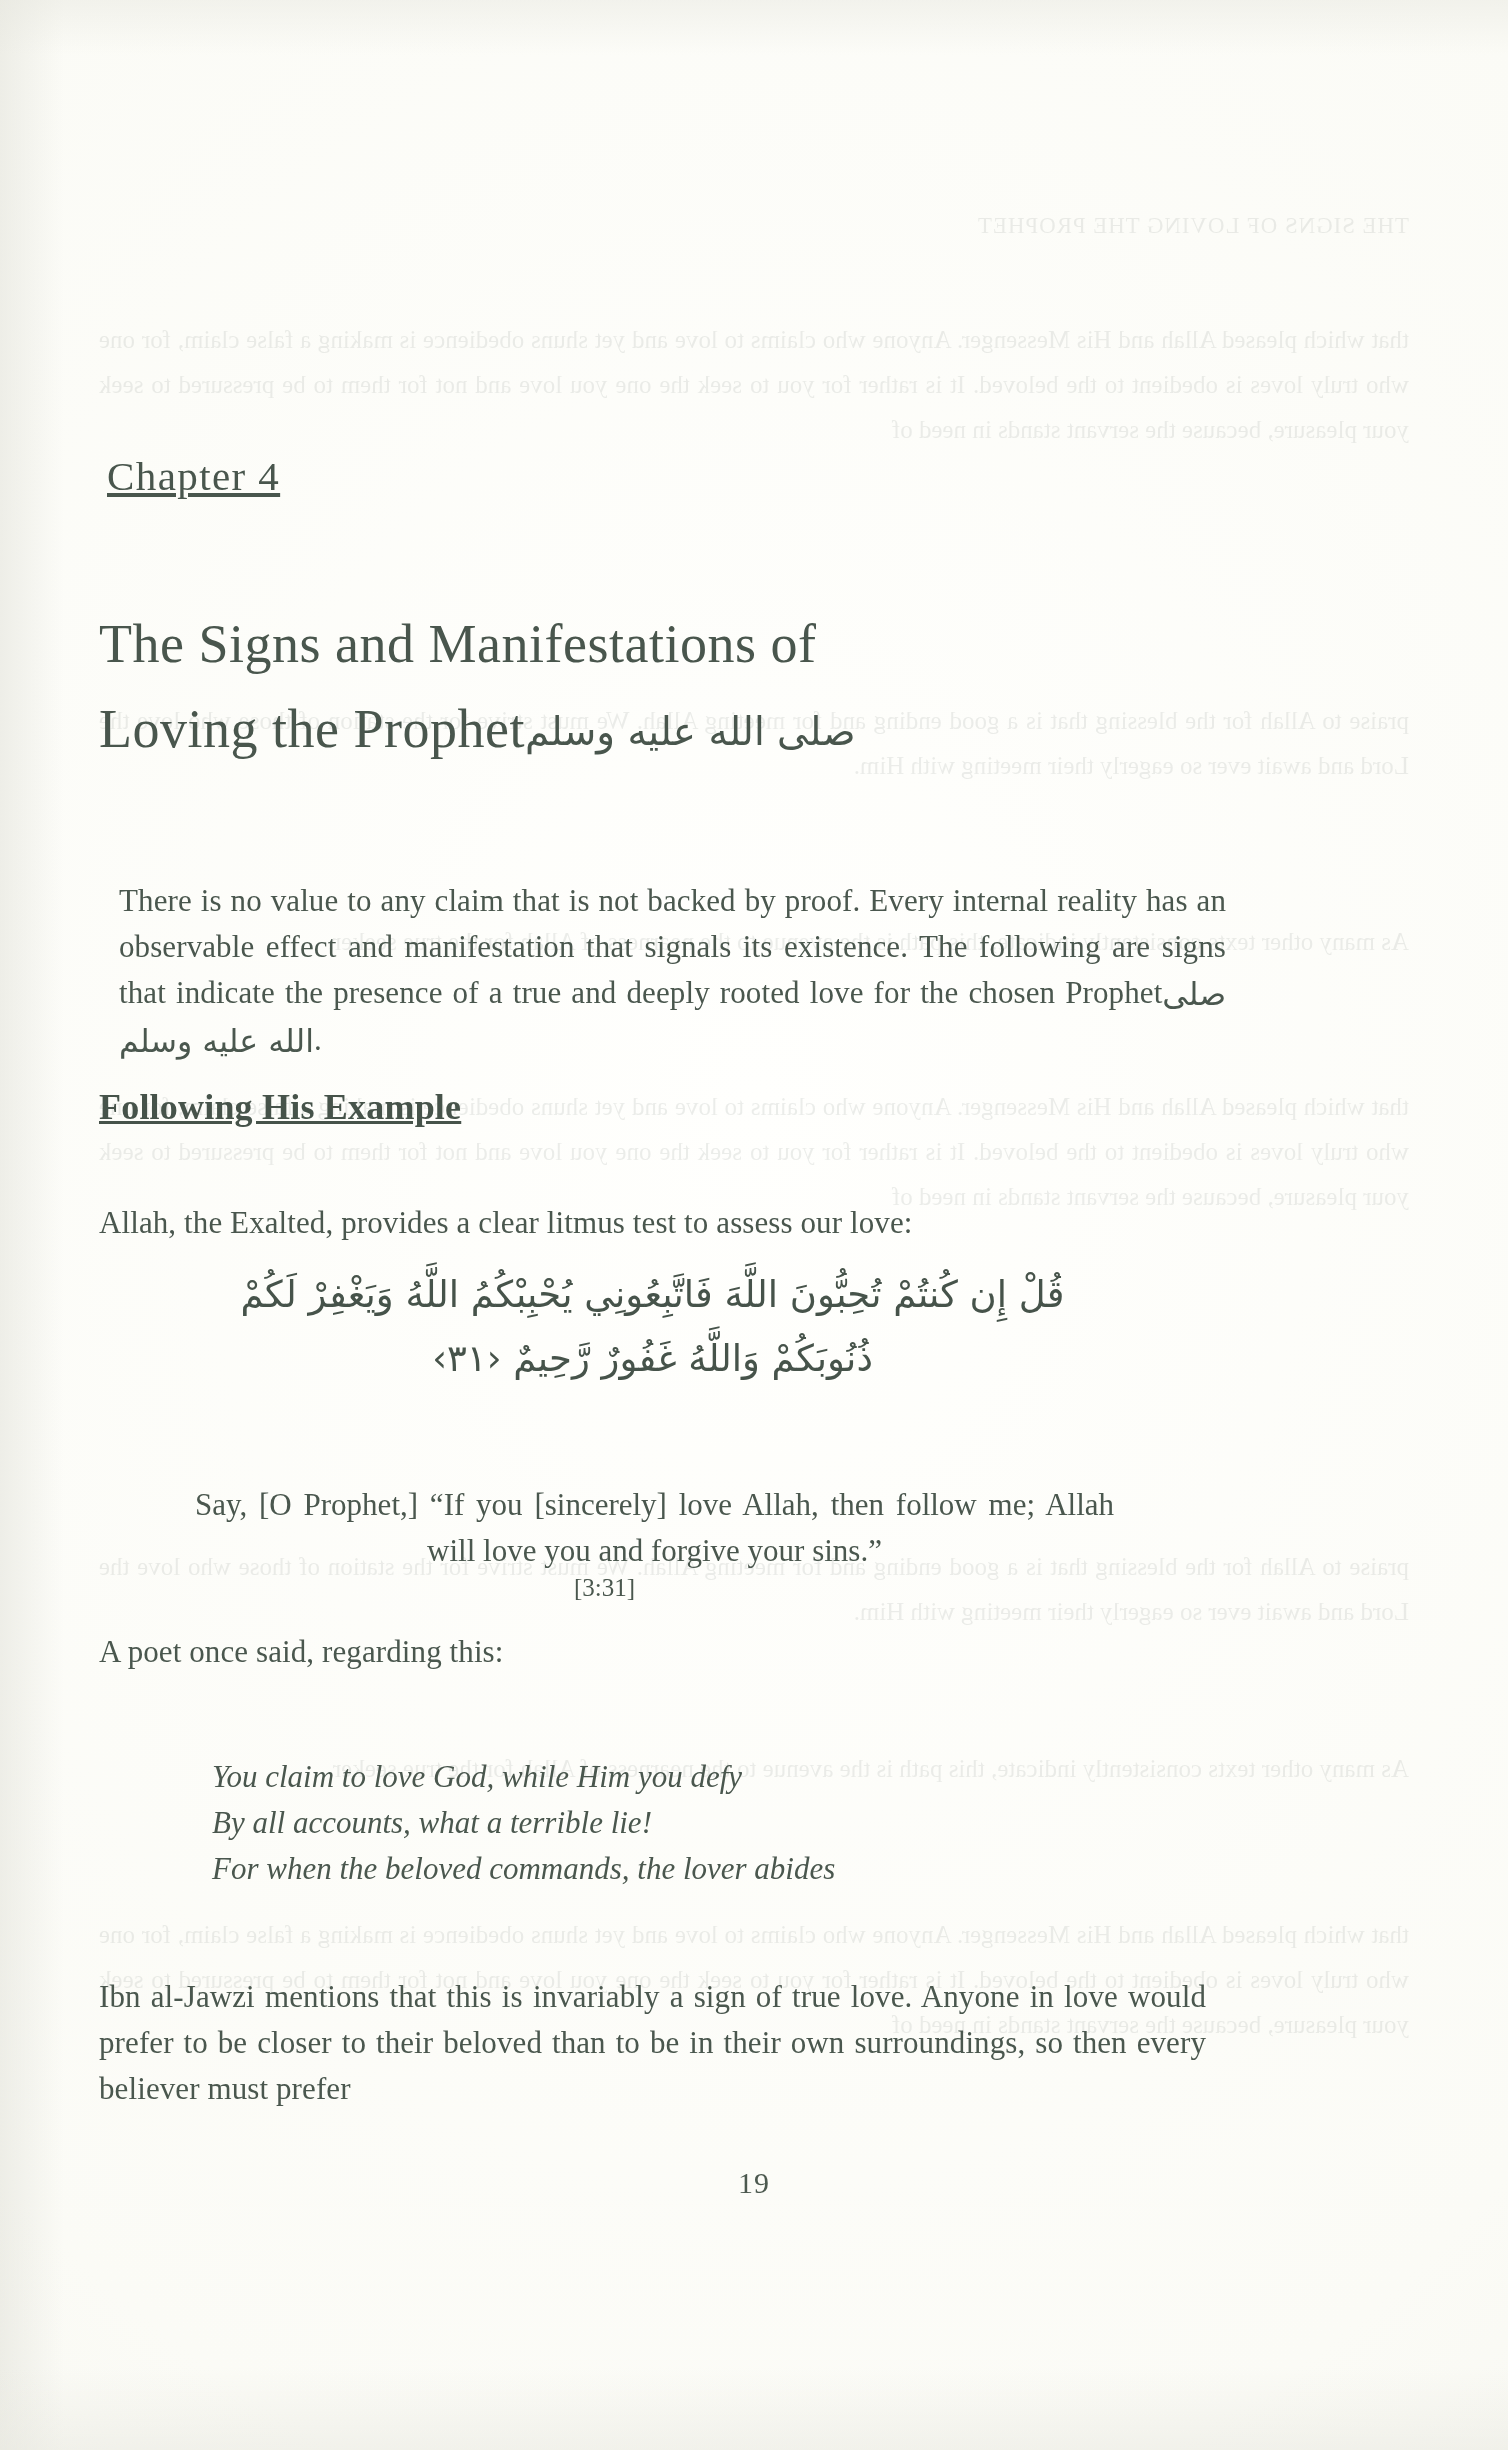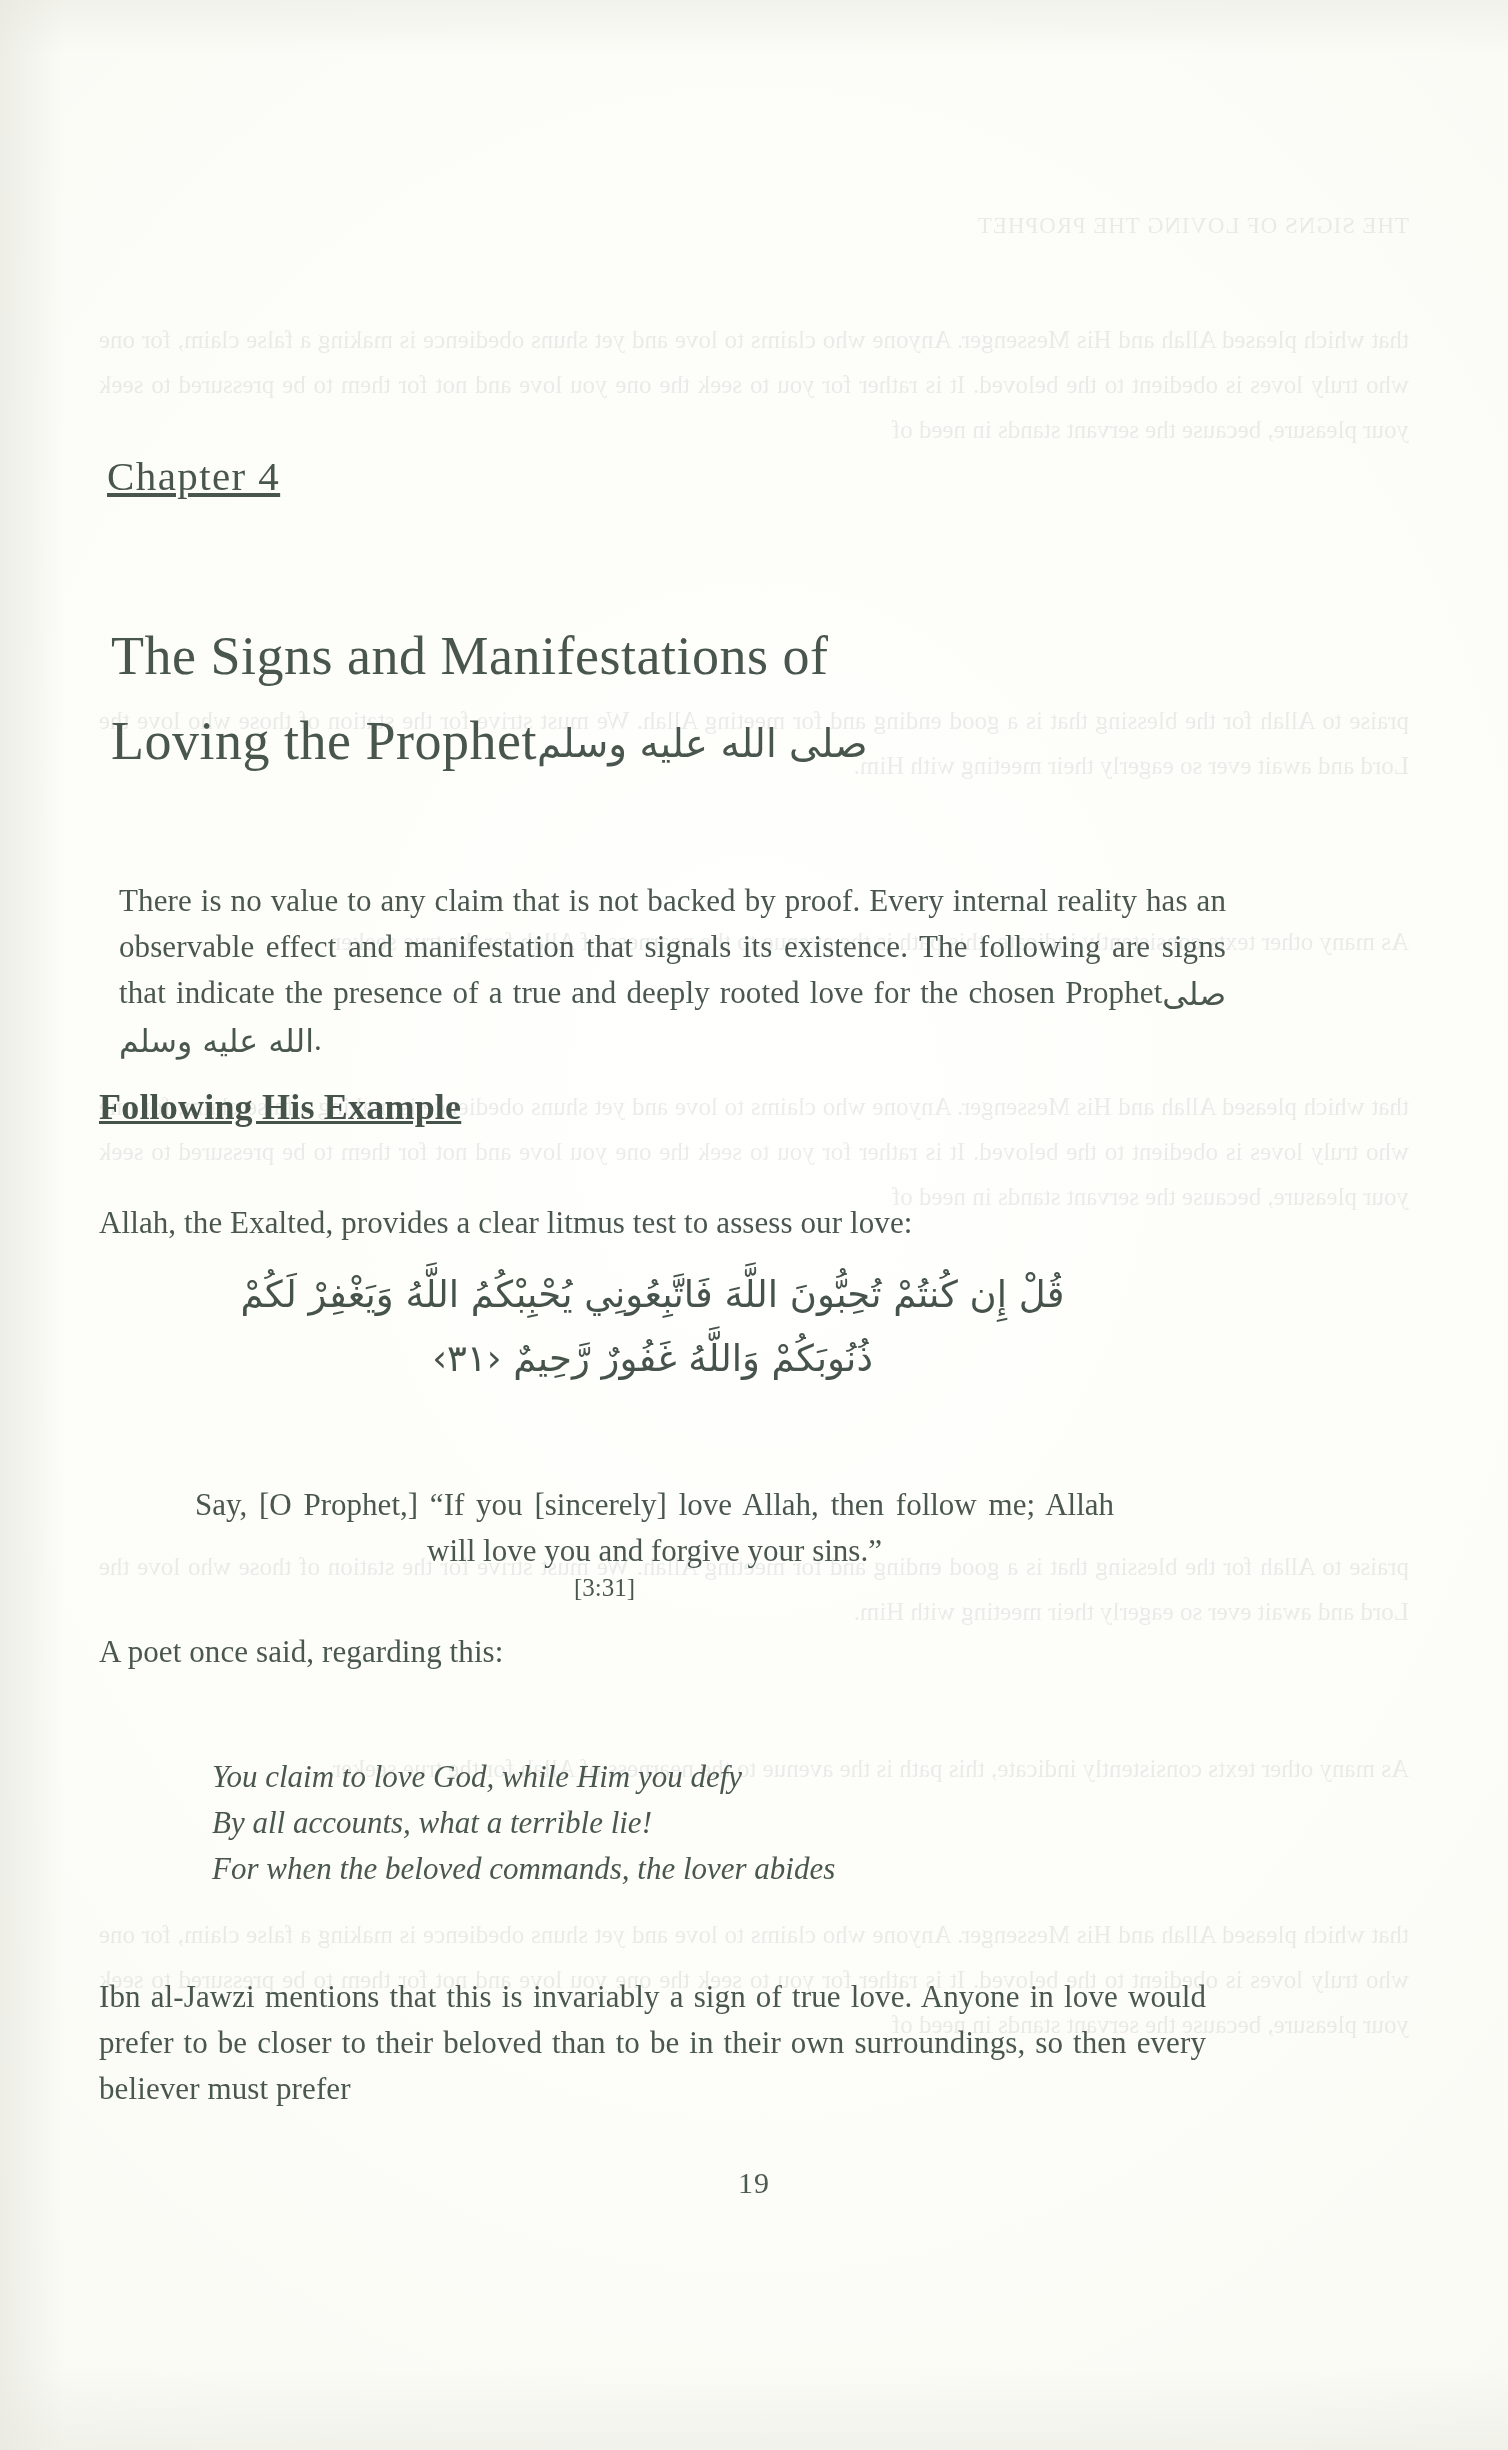--- a/index.html
+++ b/index.html
@@ -97,21 +97,21 @@
   .chapter-title {
     position: absolute;
     top: 602px;
     left: 0;
     width: 1098px;
     font-size: 54px;
     line-height: 85px;
     letter-spacing: 0.5px;
     color: #49564d;
     font-weight: normal;
-    margin: 12px;
+    margin: 0;
   }
   .honorific {
     font-size: 0.72em;
     vertical-align: 0.06em;
     letter-spacing: 0;
     font-family: "DejaVu Sans", sans-serif;
   }
   .honorific-sm {
     font-size: 1.02em;
     vertical-align: -0.05em;

